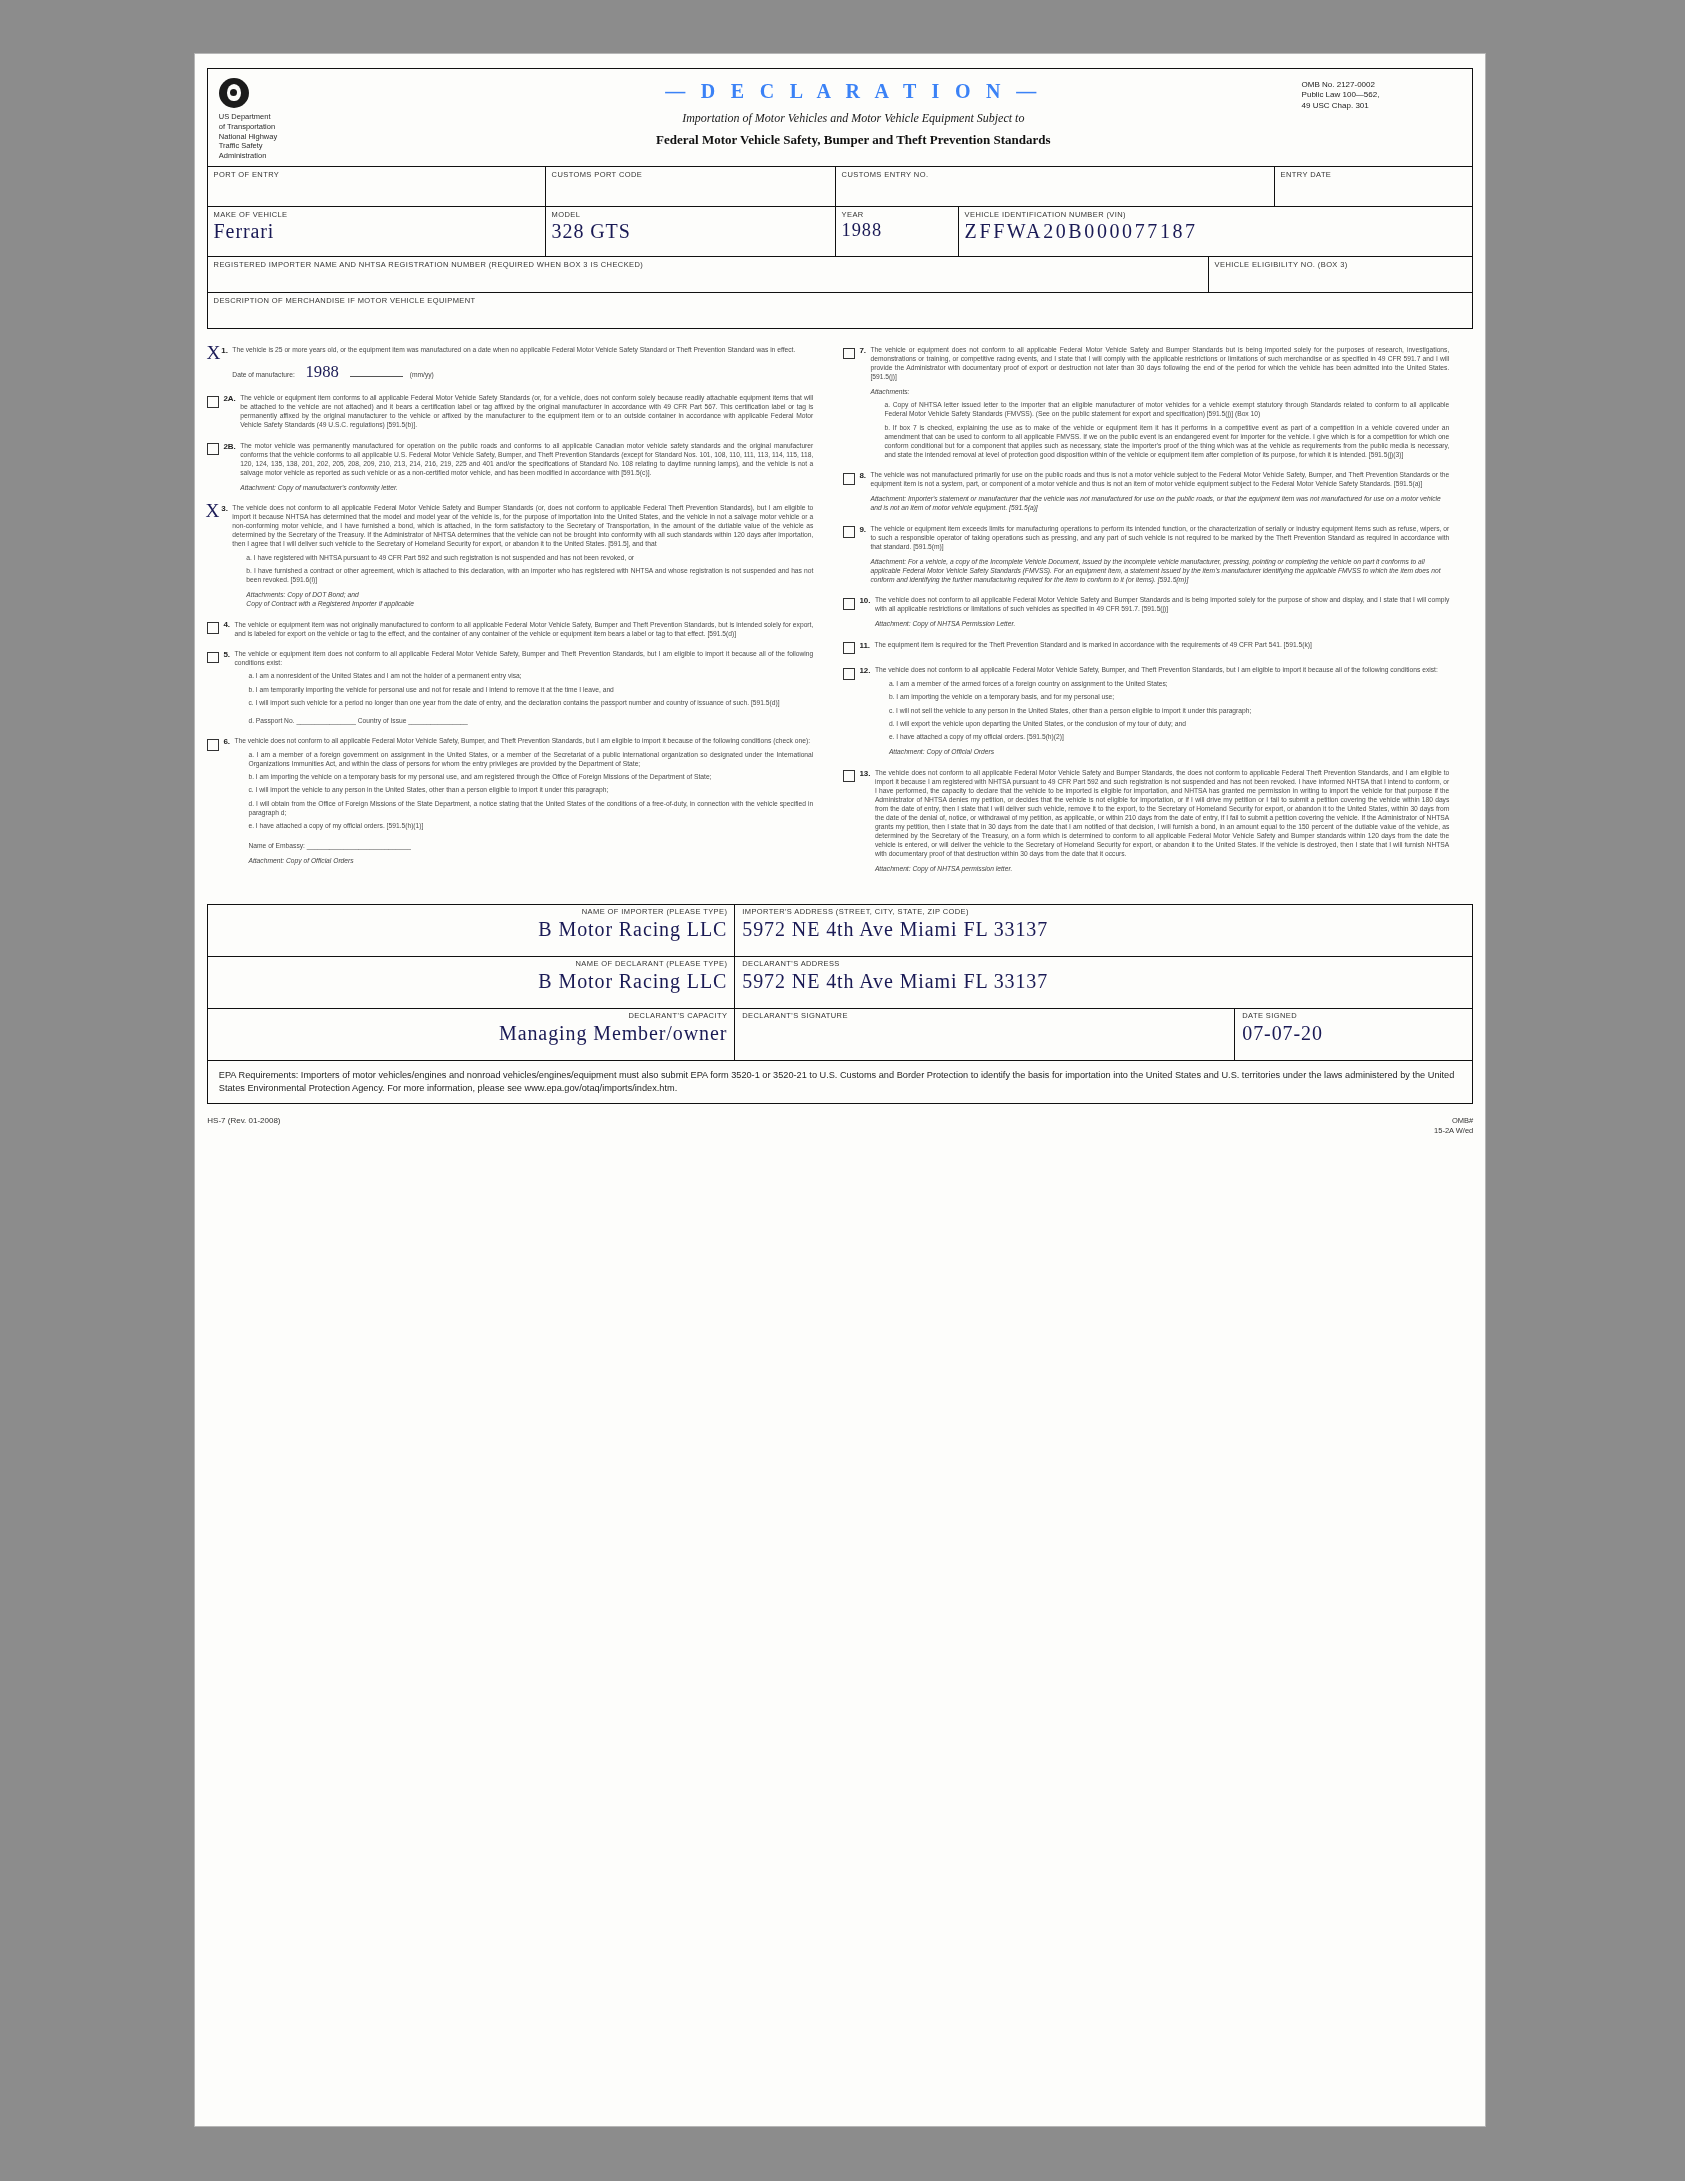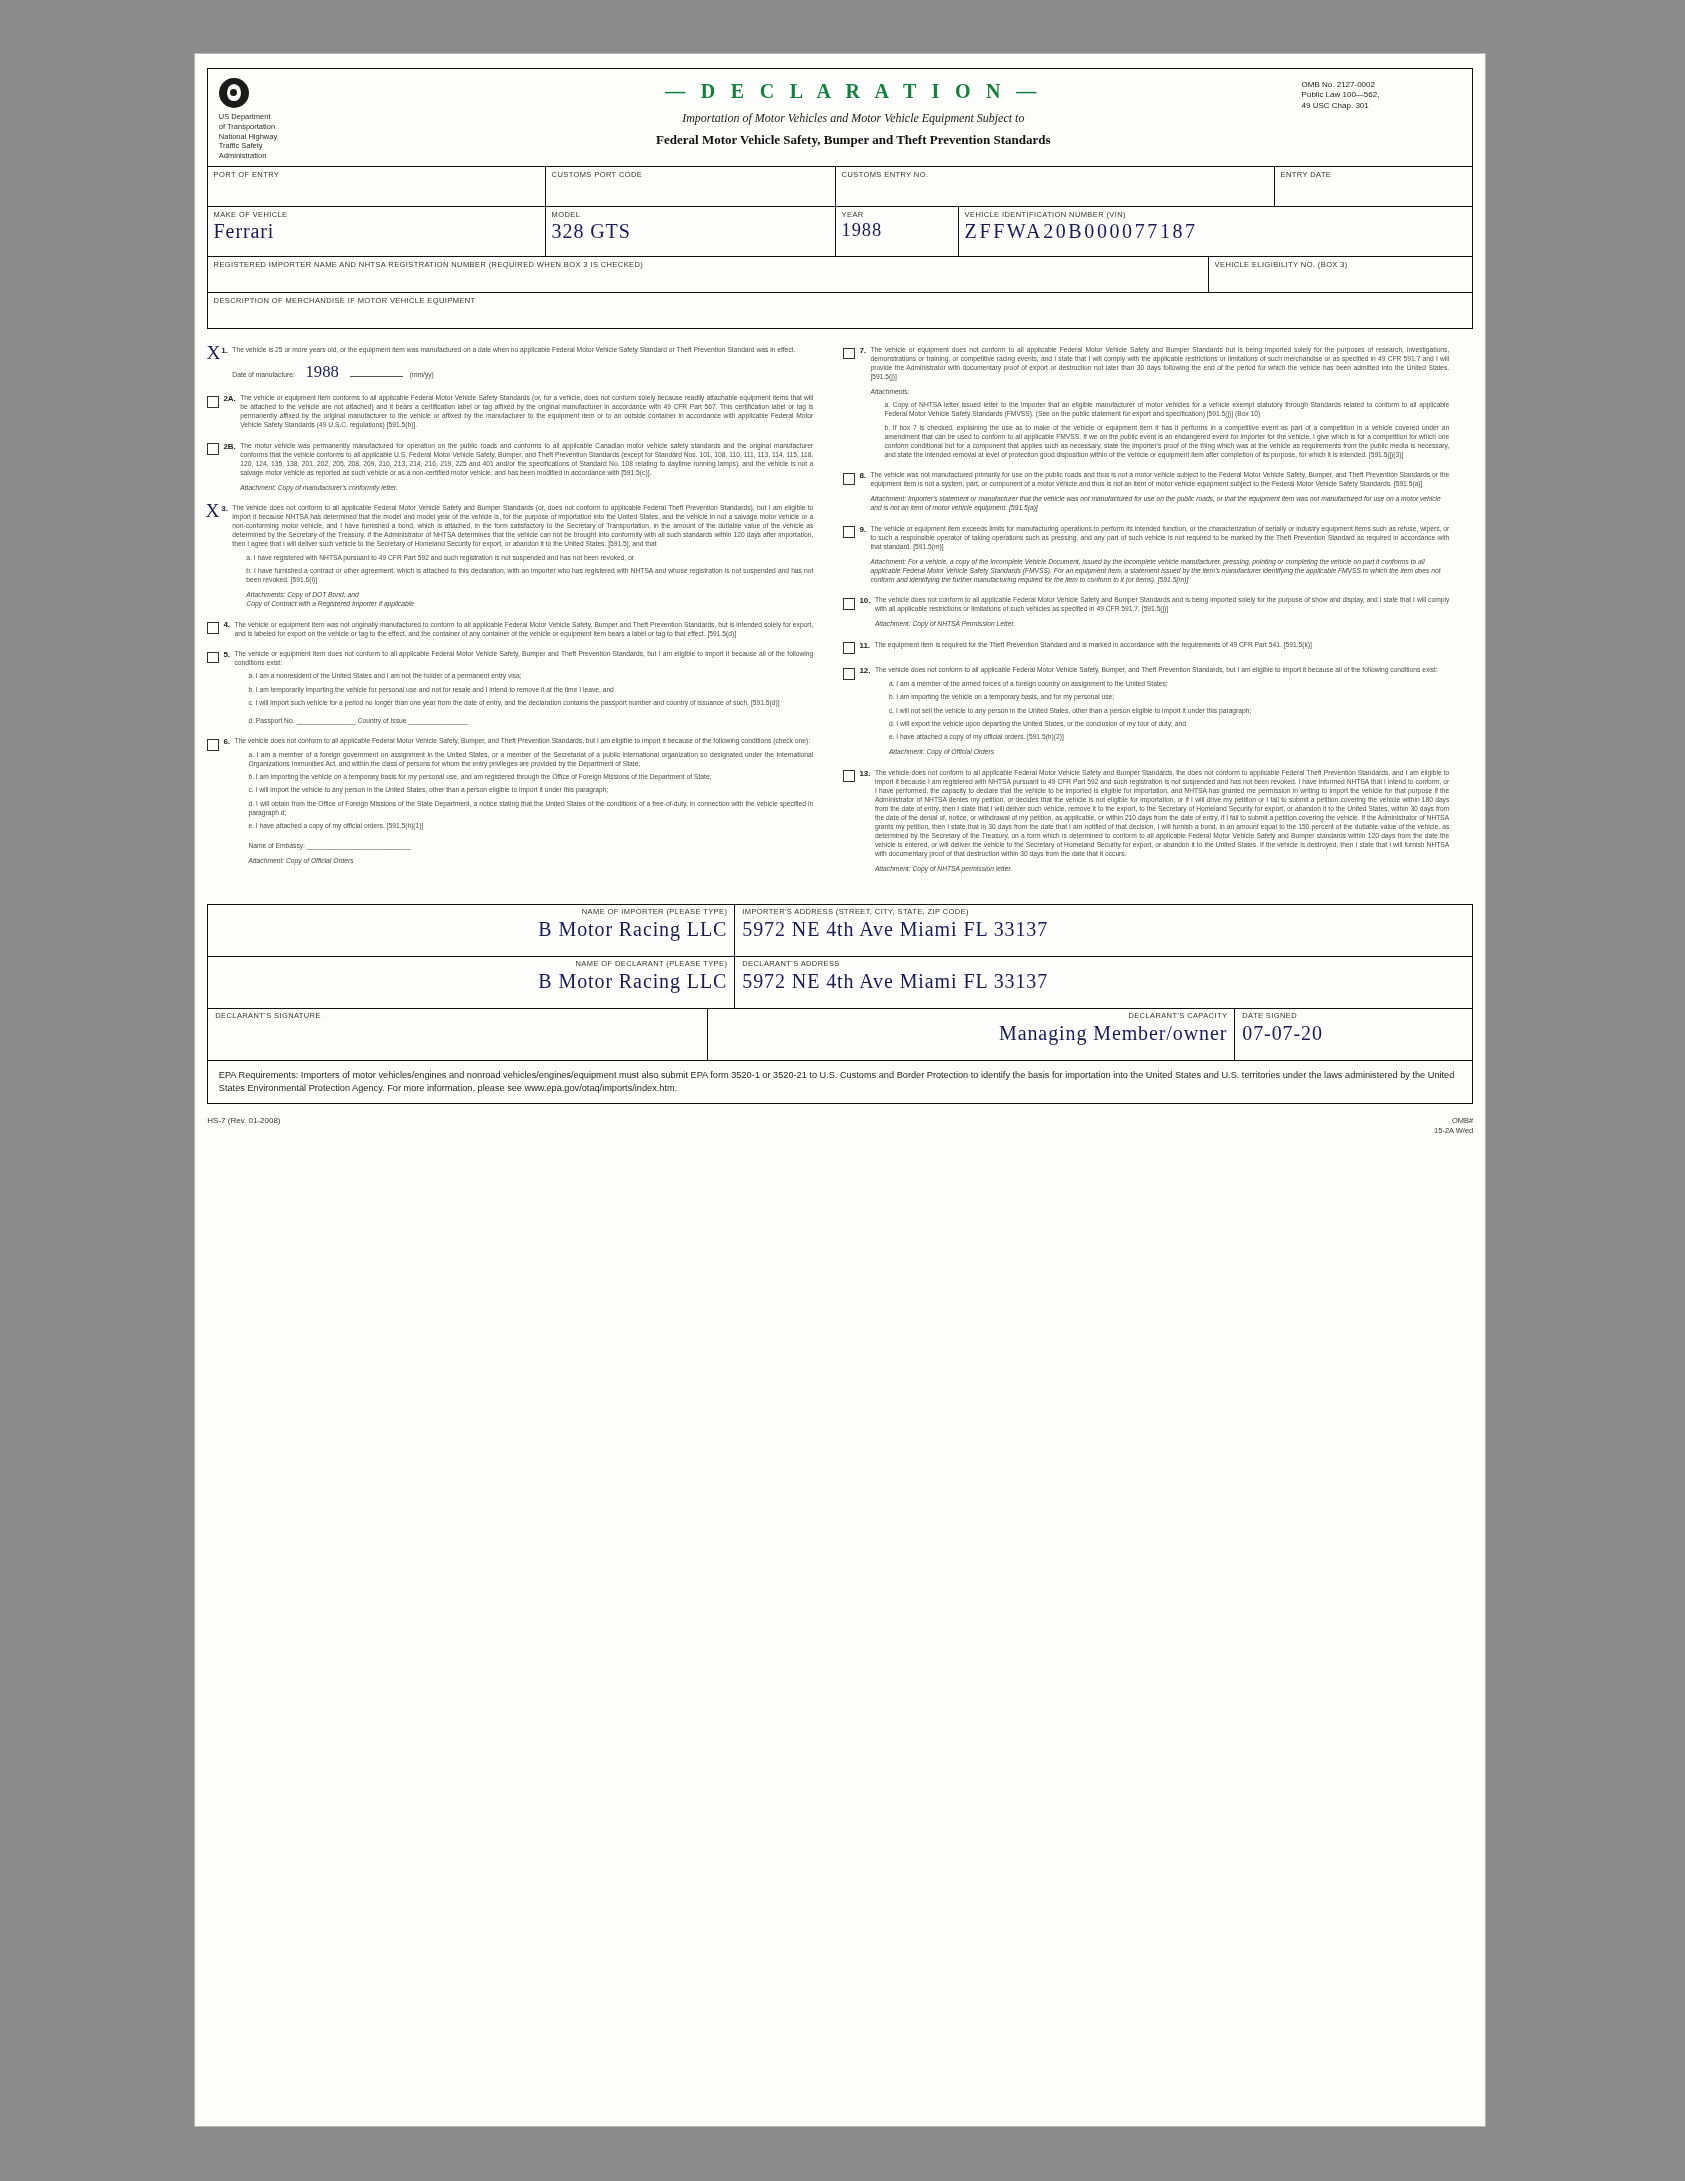--- a/index.html
+++ b/index.html
@@ -17,21 +17,21 @@
     position:absolute;left:12.3px;top:14px;width:1266px;
   }
   
   .hdr{border:1.8px solid #111;display:flex;align-items:stretch;}
   .hdr-left{width:202px;padding:8.8px 7px 5.3px 10.5px;box-sizing:border-box;}
   .dot-logo{width:30px;height:30px;border-radius:50%;background:#1b1b1b;position:relative;margin-bottom:4.4px;}
   .dot-logo:after{content:"";position:absolute;left:8px;top:6.1px;width:14px;height:17.6px;border-radius:50% 50% 45% 45%;background:#fdfdfb;}
   .dot-logo:before{content:"";position:absolute;left:11.4px;top:11.4px;width:7px;height:7px;border-radius:50%;background:#1b1b1b;z-index:2;}
   .agency{font-size:7.5px;line-height:9.7px;color:#2b2b2b;}
   .hdr-mid{flex:1;text-align:center;padding:10.5px 0 7px;}
-  .decl-title{font-size:20px;letter-spacing:5.3px;font-weight:bold;color:#15803d;font-family:"Liberation Serif",serif;}
+  .decl-title{font-size:20px;letter-spacing:5.3px;font-weight:bold;color:#3b82f6;font-family:"Liberation Serif",serif;}
   .decl-sub1{font-size:12px;margin-top:8.8px;color:#1a1a1a;font-family:"Liberation Serif",serif;font-style:italic;}
   .decl-sub2{font-size:13px;margin-top:5.3px;font-weight:bold;color:#111;font-family:"Liberation Serif",serif;}
   .hdr-right{width:176px;padding:10.5px 8.8px 0 5.3px;box-sizing:border-box;font-size:8px;line-height:10.5px;color:#222;text-align:left;}
   
   .row{display:flex;border-left:1.8px solid #111;border-right:1.8px solid #111;border-bottom:1.8px solid #111;}
   .cell{border-right:0.9px solid #111;padding:2.6px 5.3px 1.8px;box-sizing:border-box;position:relative;}
   .cell:last-child{border-right:none;}
   .lbl{font-size:7.5px;letter-spacing:0.4px;color:#333;text-transform:uppercase;}
   .hand{font-family:"Liberation Serif",serif;font-size:20px;color:#1a1a55;letter-spacing:0.9px;margin-top:1.8px;white-space:nowrap;}
   .hand.sm{font-size:18.4px;}
@@ -330,27 +330,27 @@
           <div class="sigcell w1">
             <div class="lbl">NAME OF DECLARANT (Please type)</div>
             <div class="hand">B Motor Racing LLC</div>
           </div>
           <div class="sigcell w2">
             <div class="lbl">DECLARANT'S ADDRESS</div>
             <div class="hand">5972 NE 4th Ave Miami FL 33137</div>
           </div>
         </div>
         <div class="sigrow">
+          <div class="sigcell w1">
+            <div class="lbl">DECLARANT'S CAPACITY</div>
+            <div class="hand">Managing Member/owner</div>
+          </div>
           <div class="sigcell w4">
             <div class="lbl">DECLARANT'S SIGNATURE</div>
             <div class="hand" style="font-size:19.3px"></div>
-          </div>
-          <div class="sigcell w1">
-            <div class="lbl">DECLARANT'S CAPACITY</div>
-            <div class="hand">Managing Member/owner</div>
           </div>
           <div class="sigcell w5">
             <div class="lbl">DATE SIGNED</div>
             <div class="hand">07-07-20</div>
           </div>
         </div>
       </div>
 
       <div class="epa">EPA Requirements: Importers of motor vehicles/engines and nonroad vehicles/engines/equipment must also submit EPA form 3520-1 or 3520-21 to U.S. Customs and Border Protection to identify the basis for importation into the United States and U.S. territories under the laws administered by the United States Environmental Protection Agency.  For more information, please see www.epa.gov/otaq/imports/index.htm.</div>
 

